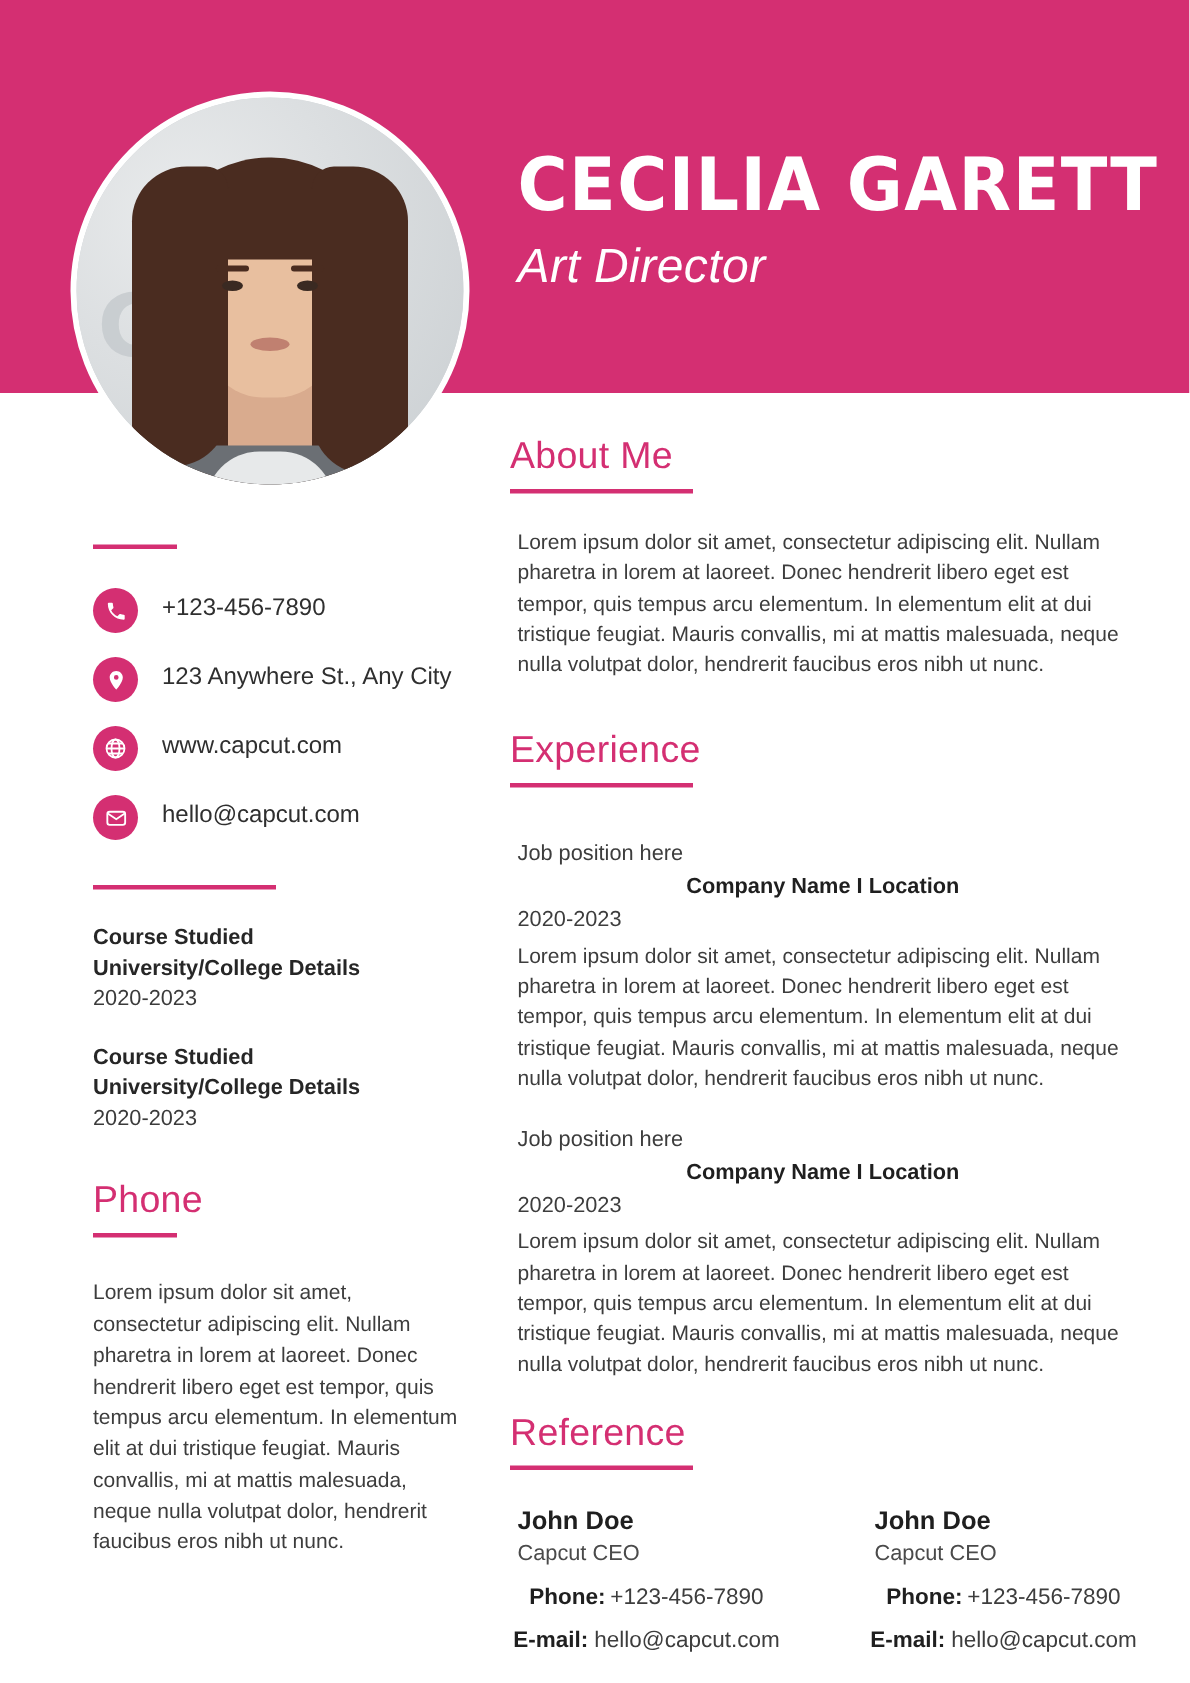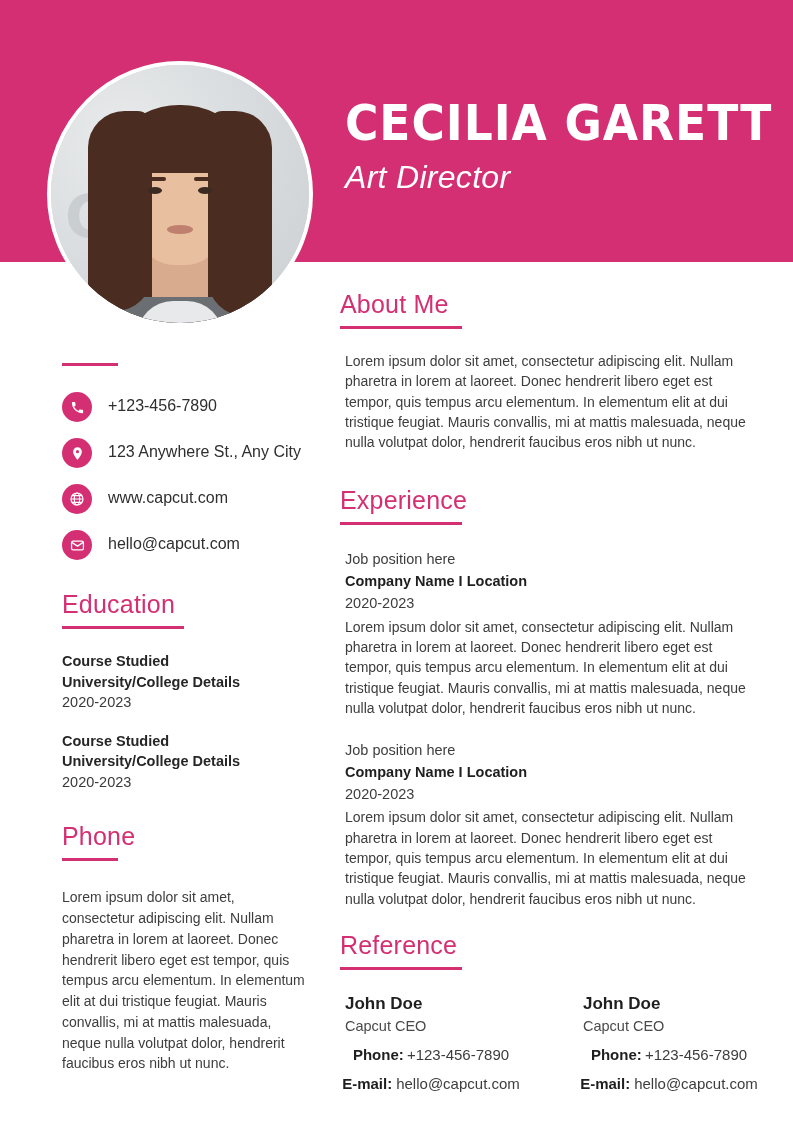--- a/index.html
+++ b/index.html
@@ -285,32 +285,33 @@
   
   .about-body {
     margin-top: 22px;
     margin-left: 5px;
     font-size: 14px;
     color: #3d3d3d;
     line-height: 1.45;
   }
 
   
-  .exp-block { margin-top: 24px; margin-left: 5px; }
+  .exp-block { margin-top: 34px; margin-left: 5px; }
   .exp-item { margin-bottom: 22px; }
   .exp-pos {
     font-size: 14.5px;
     color: #3d3d3d;
     line-height: 1.5;
   }
   .exp-company {
     font-size: 14.5px;
     font-weight: bold;
     color: #1f1f1f;
     line-height: 1.5;
+    text-align: center;
   }
   .exp-date {
     font-size: 14.5px;
     color: #3d3d3d;
     line-height: 1.5;
   }
   .exp-desc {
     margin-top: 2px;
     font-size: 14px;
     color: #3d3d3d;
@@ -425,21 +426,20 @@
             <path d="M3 7l9 6 9-6"></path>
           </svg>
         </span>
         <span class="c-text">hello@capcut.com</span>
       </div>
 
     </div>
   </div>
 
   <div class="mt28">
-    <div class="sec-title">Education</div>
     <div class="sec-rule wide"></div>
 
     <div class="edu-block">
       <div class="edu-item">
         <div class="edu-line">Course Studied</div>
         <div class="edu-line">University/College Details</div>
         <div class="edu-date">2020-2023</div>
       </div>
       <div class="edu-item">
         <div class="edu-line">Course Studied</div>

